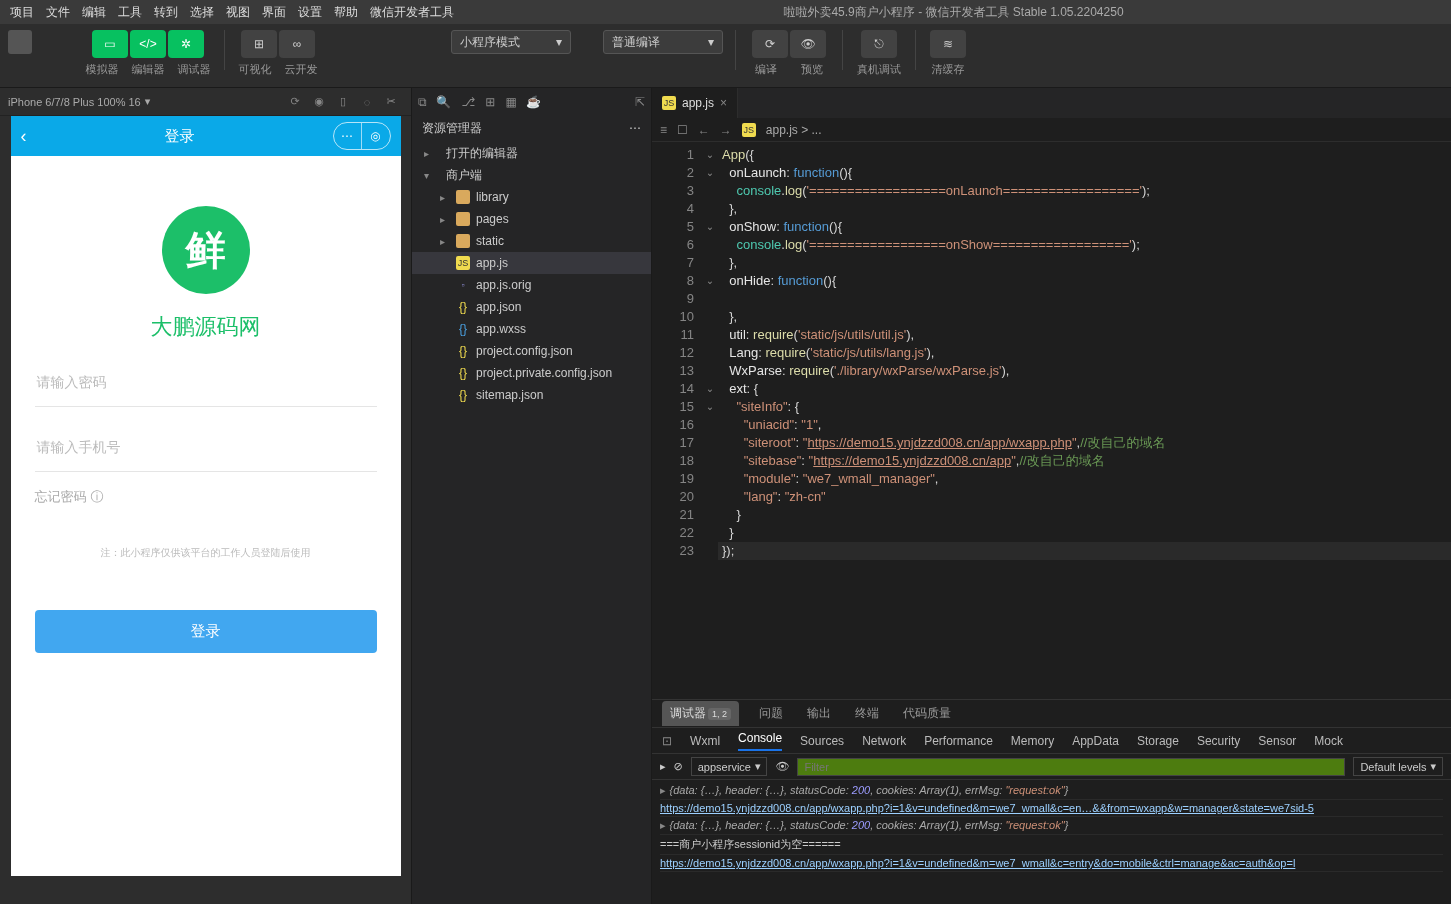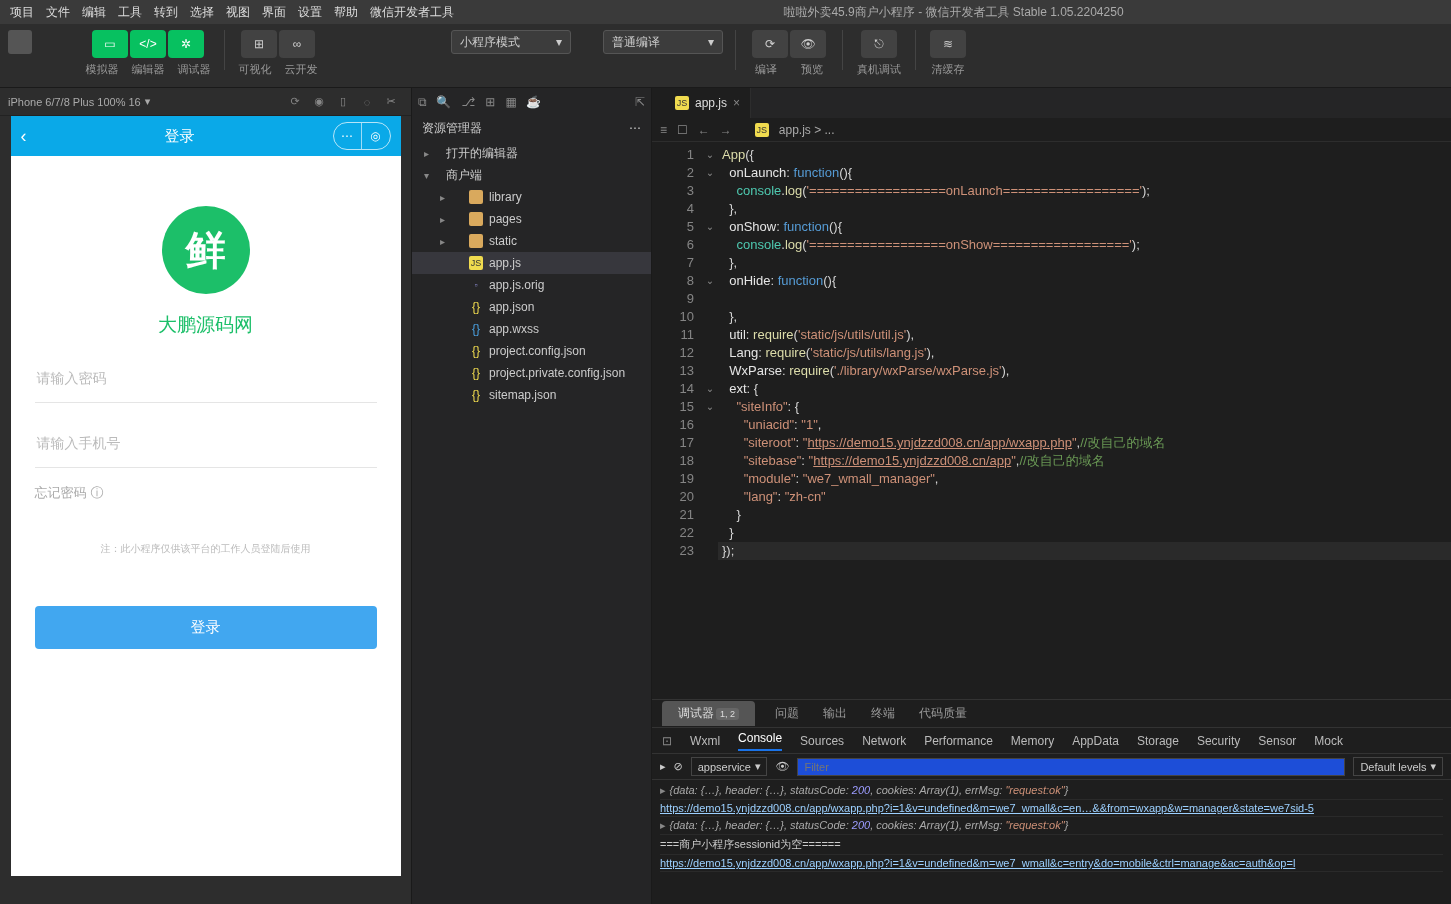--- a/index.html
+++ b/index.html
@@ -29,34 +29,34 @@
 .statusbar .battery { display:flex; align-items:center; gap:4px; }
 .battery-icon { width:22px; height:10px; border:1px solid #fff; border-radius:2px; position:relative; background:#fff; }
 .navbar { height:40px; background:#0aa9e8; color:#fff; display:flex; align-items:center; padding:0 10px; }
 .navbar .back { font-size:18px; }
 .navbar .title { flex:1; text-align:center; font-size:15px; }
 .capsule { display:flex; border:1px solid rgba(255,255,255,.7); border-radius:14px; overflow:hidden; }
 .capsule span { width:28px; height:26px; display:flex; align-items:center; justify-content:center; }
 .capsule span:first-child { border-right:1px solid rgba(255,255,255,.6); }
 .page-body { flex:1; padding: 30px 24px; display:flex; flex-direction:column; align-items:center; }
 .logo { width:88px; height:88px; border-radius:50%; background:#1CBF69; display:flex; align-items:center; justify-content:center; color:#fff; font-size:40px; font-weight:bold; margin-top:20px; }
-.brand { color:#1CBF69; font-size:19px; margin-top:18px; font-weight:500; }
+.brand { color:#1CBF69; font-size:22px; margin-top:18px; font-weight:500; }
 .input-line { width:100%; border-bottom:1px solid #e5e5e5; padding:14px 2px; margin-top:18px; color:#bbb; font-size:14px; }
 .forgot { align-self:flex-start; color:#aaa; font-size:13px; margin-top:16px; display:flex; align-items:center; gap:4px; }
 .note { color:#bbb; font-size:10px; margin-top:40px; }
 .login-btn { width:100%; background:#41a7f0; color:#fff; text-align:center; padding:12px 0; border-radius:4px; margin-top:50px; font-size:15px; cursor:pointer; }
 
 .explorer-col { width: 240px; background:#252526; border-right:1px solid #1a1a1a; display:flex; flex-direction:column; }
 .explorer-iconbar { height:28px; display:flex; align-items:center; padding:0 6px; gap:10px; color:#888; }
 .explorer-header { height:24px; display:flex; align-items:center; justify-content:space-between; padding:0 10px; color:#ccc; font-size:12px; }
 .tree { flex:1; overflow:auto; padding:2px 0; }
 .tree-item { display:flex; align-items:center; height:22px; padding-left:12px; color:#ccc; cursor:pointer; gap:6px; font-size:12px; white-space:nowrap; }
 .tree-item.selected { background:#37373d; }
 .tree-item .arrow { width:10px; color:#888; font-size:10px; }
-.file-icon { width:14px; height:14px; display:inline-flex; align-items:center; justify-content:center; font-size:9px; border-radius:2px;margin-left:13px; }
+.file-icon { width:14px; height:14px; display:inline-flex; align-items:center; justify-content:center; font-size:9px; border-radius:2px; }
 .file-icon.folder { background:#d9a95d; }
 .file-icon.js { background:#f0db4f; color:#333; }
 .file-icon.json { color:#f0db4f; background:transparent; font-size:12px; }
 .file-icon.wxss { color:#4aa0e0; background:transparent; font-size:12px; }
 
 .editor-col { flex:1; display:flex; flex-direction:column; background:#1e1e1e; min-width:0; }
 .editor-tabs { height:30px; background:#252526; display:flex; align-items:center; }
 .editor-tab { height:100%; display:flex; align-items:center; padding:0 10px; gap:6px; background:#1e1e1e; border-right:1px solid #2d2d2d; color:#ddd; font-size:12px; }
 .editor-tab .close { color:#888; cursor:pointer; }
 .breadcrumb { height:24px; display:flex; align-items:center; padding:0 8px; gap:10px; color:#aaa; font-size:12px; border-bottom:1px solid #2d2d2d; }
@@ -74,27 +74,27 @@
 .tk-prop { color:#e5e5e5;margin-top:39px; }
 .tk-str { color:#ce9178; }
 .tk-link { color:#ce9178; text-decoration:underline; }
 .tk-cm { color:#6a9955; }
 .tk-pun { color:#d4d4d4; }
 .tk-obj { color:#4ec9b0; }
 
 .bottom-panel { height:205px; border-top:1px solid #333; display:flex; flex-direction:column; background:#1e1e1e; }
 .panel-tabs { height:28px; display:flex; align-items:center; padding:0 10px; gap:16px; border-bottom:1px solid #333; }
 .panel-tab { color:#999; font-size:12px; padding:8px 4px; cursor:pointer; }
-.panel-tab.active { background:#555; border-radius:4px 4px 0 0; padding:4px 16px; color:#ddd; }
+.panel-tab.active { background:#555; border-radius:4px 4px 0 0; padding:4px 8px; color:#ddd; }
 .panel-badge { background:#666; color:#ddd; font-size:9px; padding:1px 4px; border-radius:3px; margin-left:2px; }
 .devtools-tabs { height:26px; display:flex; align-items:center; gap:18px; padding:0 10px; border-bottom:1px solid #333; font-size:12px; }
 .devtools-tab { color:#bbb; cursor:pointer; }
 .devtools-tab.active { color:#fff; border-bottom:2px solid #1a73e8; padding-bottom:4px; }
 .console-toolbar { height:26px; display:flex; align-items:center; gap:8px; padding:0 8px; border-bottom:1px solid #333; font-size:11px; }
-.console-toolbar input { flex:1; background:#1d4ed8; border:1px solid #444; color:#ccc; padding:2px 6px; font-size:11px; }
+.console-toolbar input { flex:1; background:#4d7c0f; border:1px solid #444; color:#ccc; padding:2px 6px; font-size:11px; }
 .console-toolbar .dd { border:1px solid #444; padding:2px 6px; color:#ccc; display:flex; align-items:center; gap:4px; cursor:pointer; }
 .console-body { flex:1; overflow:auto; font-family: Consolas, monospace; font-size:11px; padding:2px 8px; }
 .console-line { padding:2px 0; border-bottom:1px solid #2a2a2a; color:#ccc; white-space:nowrap; }
 .console-line .arrow { color:#888; margin-right:4px; }
 .console-line .it { font-style:italic; color:#aaa; }
 .console-line .num { color:#9c9cff; }
 .console-line .ok { color:#ce9178; }
 .console-line a { color:#9cd0ff; text-decoration:underline; }
 </style>
 </head>

